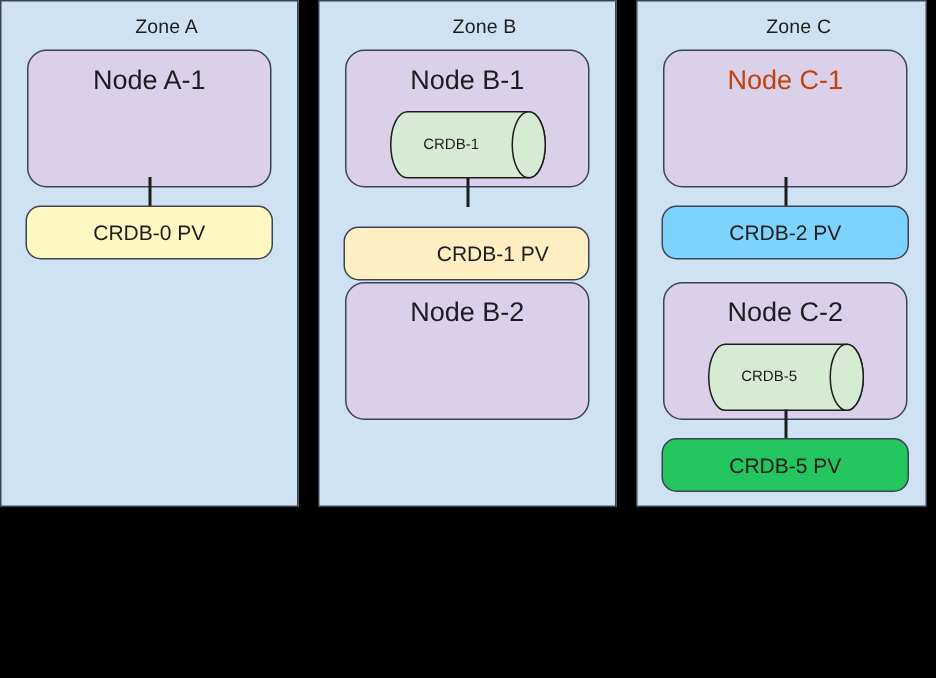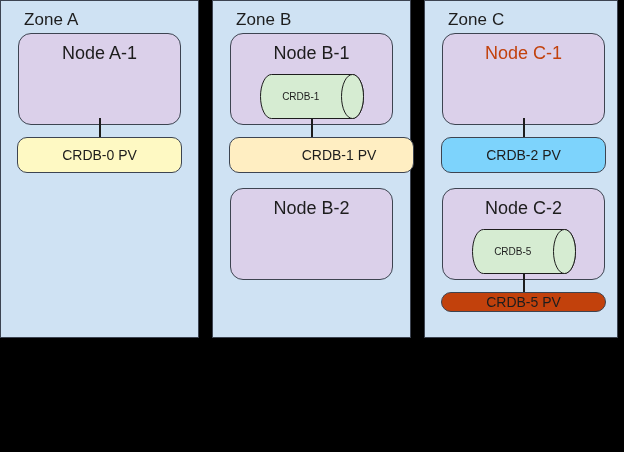--- a/index.html
+++ b/index.html
@@ -28,22 +28,22 @@
     position: absolute;
     background: #cfe2f3;
     border: 1px solid #3d4451;
     box-sizing: border-box;
   }
   .zone-title {
     position: absolute;
     left: 0;
     right: 0;
     top: 9px;
-    text-align: left;
-    font-size: 17px;
+    text-align: center;
+    font-size: 13px;
     color: #1d1d1d;
     letter-spacing: 0.1px;
     white-space: nowrap;
     margin-left: 23px;
   }
 
   
   .node {
     position: absolute;
     background: #dbd0ea;
@@ -129,21 +129,21 @@
       <div class="node-title" style="color: rgb(29, 29, 29);">Node B-1</div>
     </div>
     <div class="cylinder" style="left: 260px; top: 74px; width: 104px; height: 45px;">
       <svg width="104" height="45" viewBox="0 0 104 45">
         <path d="M 11.5 0.5 L 92.5 0.5 A 11 22 0 0 1 92.5 44.5 L 11.5 44.5 A 11 22 0 0 1 11.5 0.5 Z" fill="#d6ecd2" stroke="#1d1d1d" stroke-width="1"></path>
         <ellipse cx="92.5" cy="22.5" rx="11" ry="22" fill="#d6ecd2" stroke="#1d1d1d" stroke-width="1"></ellipse>
       </svg>
       <div class="cyl-label" style="width: 81.5px; color: rgb(29, 29, 29);">CRDB-1</div>
     </div>
     <div class="connector" style="left: 311px; top: 118px; height: 20px; border-left-color: rgb(29, 29, 29);"></div>
-    <div class="pv" style="left: 229px; top: 137px; width: 185px; height: 36px; background: rgb(255, 238, 194); border-color: rgb(61, 68, 81); padding-left: 35px;">
+    <div class="pv" style="left: 229px; top: 151px; width: 164px; height: 36px; background: rgb(255, 238, 194); border-color: rgb(61, 68, 81); padding-left: 35px;">
       <span class="pv-label" style="color: rgb(29, 29, 29);">CRDB-1 PV</span>
     </div>
     <div class="node" style="left: 230px; top: 188px; width: 163px; height: 92px; background: rgb(219, 208, 234); border-color: rgb(61, 68, 81);">
       <div class="node-title" style="color: rgb(29, 29, 29);">Node B-2</div>
     </div>
     <div class="zone" style="left: 424px; top: 0px; width: 194px; height: 338px; background: rgb(207, 226, 243); border-color: rgb(61, 68, 81);">
       <div class="zone-title" style="color: rgb(29, 29, 29);">Zone C</div>
     </div>
     <div class="node" style="left: 442px; top: 33px; width: 163px; height: 92px; background: rgb(219, 208, 234); border-color: rgb(61, 68, 81);">
       <div class="node-title" style="color: #c2410c;">Node C-1</div>
@@ -156,16 +156,16 @@
       <div class="node-title" style="color: rgb(29, 29, 29);">Node C-2</div>
     </div>
     <div class="cylinder" style="left: 472px; top: 229px; width: 104px; height: 45px;">
       <svg width="104" height="45" viewBox="0 0 104 45">
         <path d="M 11.5 0.5 L 92.5 0.5 A 11 22 0 0 1 92.5 44.5 L 11.5 44.5 A 11 22 0 0 1 11.5 0.5 Z" fill="#d6ecd2" stroke="#1d1d1d" stroke-width="1"></path>
         <ellipse cx="92.5" cy="22.5" rx="11" ry="22" fill="#d6ecd2" stroke="#1d1d1d" stroke-width="1"></ellipse>
       </svg>
       <div class="cyl-label" style="width: 81.5px; color: rgb(29, 29, 29);">CRDB-5</div>
     </div>
     <div class="connector" style="left: 523px; top: 273px; height: 20px; border-left-color: rgb(29, 29, 29);"></div>
-    <div class="pv" style="left: 441px; top: 292px; width: 165px; height: 20px; background: #c2410c; border-color: rgb(61, 68, 81);">
+    <div class="pv" style="left: 441px; top: 292px; width: 165px; height: 36px; background: #22c55e; border-color: rgb(61, 68, 81);">
       <span class="pv-label" style="color: rgb(29, 29, 29);">CRDB-5 PV</span>
     </div>
   </div>
 
 </body></html>

